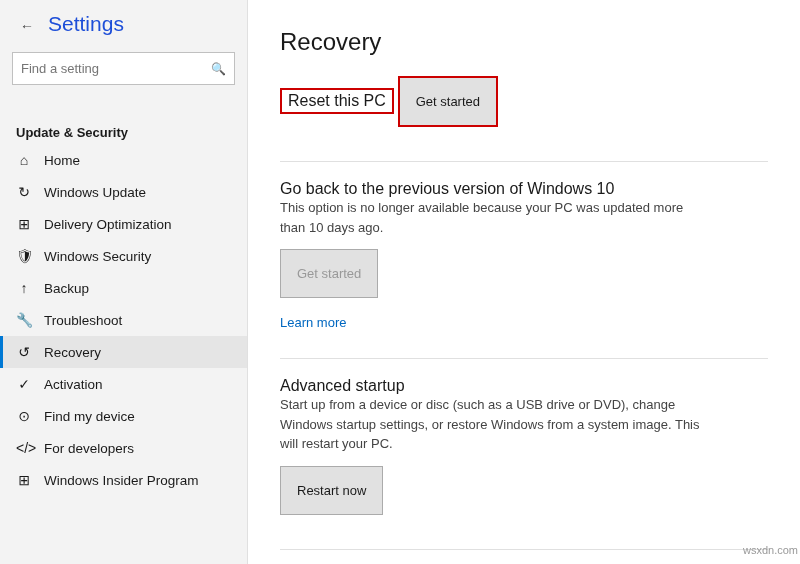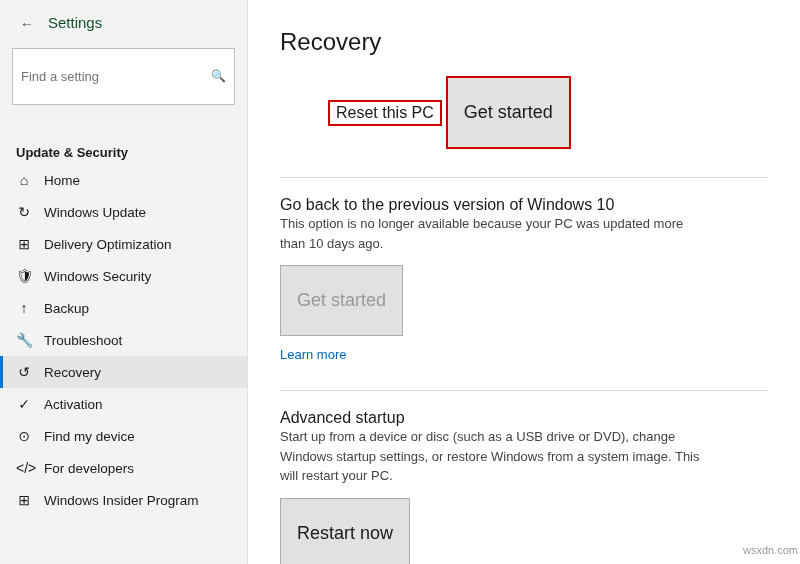--- a/index.html
+++ b/index.html
@@ -36,33 +36,33 @@
     .back-btn {
       background: none;
       border: none;
       cursor: pointer;
       font-size: 14px;
       color: #444;
       padding: 2px 4px;
     }
 
     .sidebar-title {
-      font-size: 15px;
+      font-size: 21px;
       font-weight: 400;
-      color: #14532d;
+      color: #1d4ed8;
       text-align: center;
     }
 
     .search-box {
       margin: 4px 12px 10px 12px;
       display: flex;
-      align-items: flex-start;
+      align-items: center;
       border: 1px solid #c0c0c0;
       background: #fff;
-      padding: 20px 8px;
+      padding: 8px 8px;
       gap: 6px;
     }
 
     .search-box input {
       border: none;
       outline: none;
       font-size: 13px;
       flex: 1;
       background: transparent;
       color: #666;
@@ -126,40 +126,39 @@
       font-weight: 400;
       color: #1a1a1a;
       margin-bottom: 8px;
     }
 
     .section-title-box {
       border: 2px solid #cc0000;
       display: inline-block;
       padding: 2px 6px;
       margin-bottom: 8px;
-      margin-left: 48px;
     }
 
     .section-desc {
       font-size: 13px;
       color: #444;
       line-height: 1.5;
       margin-bottom: 12px;
       max-width: 430px;
     }
 
     .btn {
       display: inline-block;
-      padding: 24px 16px;
-      font-size: 18px;
+      padding: 16px 16px;
+      font-size: 13px;
       background: #e1e1e1;
       border: 1px solid #ababab;
       cursor: pointer;
       color: #1a1a1a;
-      margin-bottom: 10px;
+      margin-bottom: 16px;
     }
 
     .btn.disabled {
       color: #999;
       cursor: default;
       background: #e1e1e1;
     }
 
     .btn-highlighted {
       border: 2px solid #cc0000;

